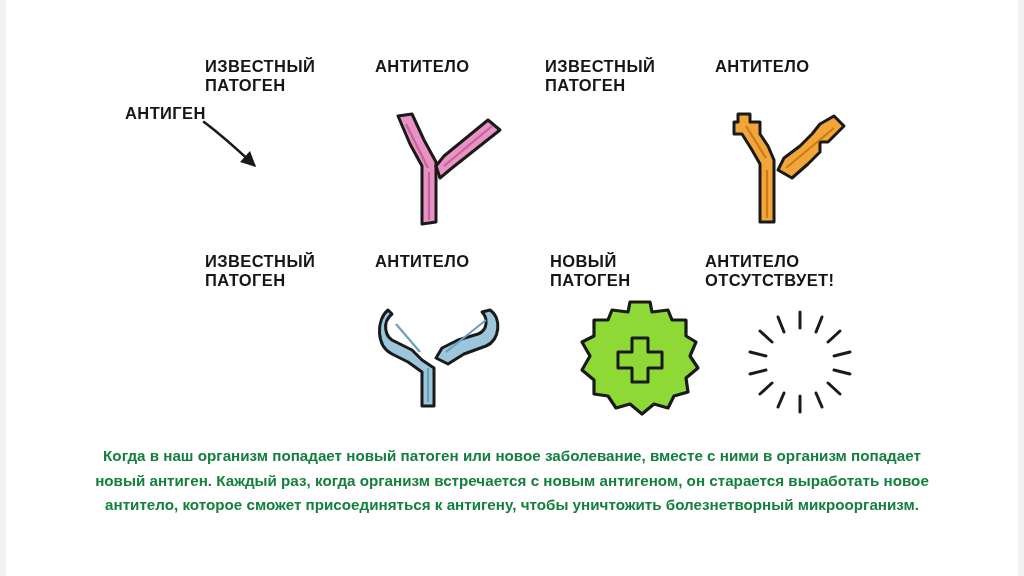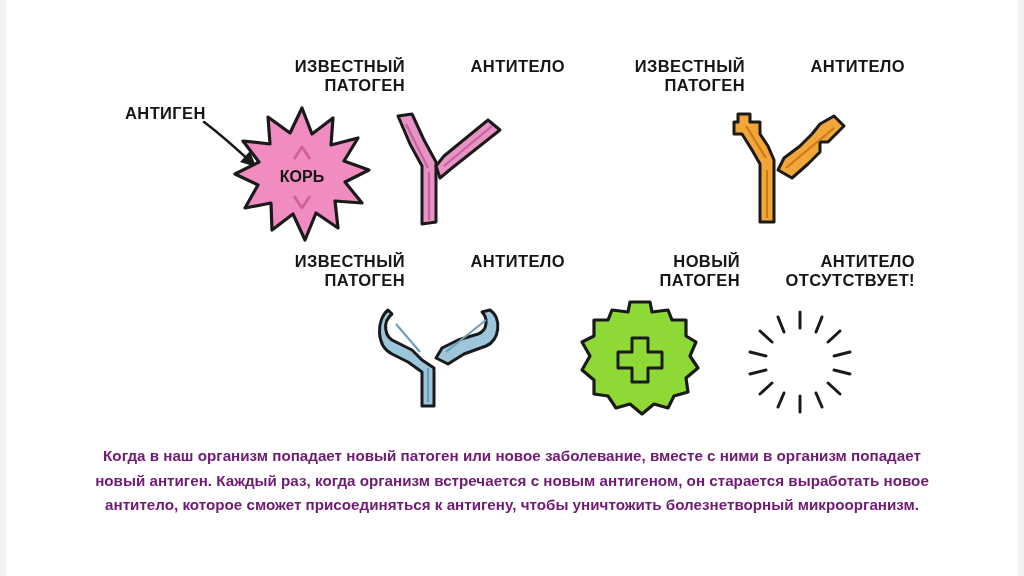--- a/index.html
+++ b/index.html
@@ -26,37 +26,37 @@
   }
   .gutter.left { left: 0; }
   .gutter.right { right: 0; }
 
   .label {
     position: absolute;
     font-weight: bold;
     font-size: 16.5px;
     letter-spacing: 0.4px;
     line-height: 1.18;
-    text-align: right;
+    text-align: left;
     text-transform: uppercase;
     color: #161616;
     white-space: pre-line;
   }
   .label.left-align { text-align: left; }
 
   .caption {
     position: absolute;
     left: 92px;
     top: 444px;
     width: 840px;
     text-align: center;
     font-weight: bold;
     font-size: 15.2px;
     line-height: 1.62;
-    color: #701a75;
+    color: #15803d;
   }
 
   svg { display: block; overflow: visible; }
 
   .fig { position: absolute; }
 </style>
 </head>
 <body>
 
 <div class="page">
@@ -87,28 +87,20 @@
   <div class="label" style="left:705px; top:252px; width:210px;">АНТИТЕЛО
 ОТСУТСТВУЕТ!</div>
 
   <div class="fig" style="left:200px; top:118px;">
     <svg width="80" height="60" viewBox="0 0 80 60">
       <path d="M4 4 C 20 16, 38 32, 54 47" stroke="#1a1a1a" stroke-width="2.6" fill="none" stroke-linecap="round"></path>
       <path d="M56 49 L 40 44 L 50 33 Z" fill="#1a1a1a"></path>
     </svg>
   </div>
 
-  <div class="fig" style="left:232px; top:104px;">
-    <svg width="140" height="140" viewBox="0 0 140 140">
-      <path d="M70 4 L80 30 L101 14 L99 41 L126 34 L112 57 L137 66 L113 78 L130 99 L103 97 L106 124 L84 109 L73 136 L61 110 L40 126 L39 99 L13 104 L26 81 L3 70 L27 58 L11 37 L38 40 L36 13 L58 29 Z" fill="#f08cc0" stroke="#1a1a1a" stroke-width="3.2" stroke-linejoin="round"></path>
-      <path d="M62 55 L70 43 L78 55" fill="none" stroke="#d1609b" stroke-width="3" stroke-linejoin="round"></path>
-      <path d="M62 92 L70 104 L78 92" fill="none" stroke="#d1609b" stroke-width="3" stroke-linejoin="round"></path>
-      <text x="70" y="78" text-anchor="middle" font-family="Liberation Sans, sans-serif" font-size="16" font-weight="bold" fill="#141414">КОРЬ</text>
-    </svg>
-  </div>
 
   <div class="fig" style="left:380px; top:110px;">
     <svg width="130" height="125" viewBox="0 0 130 125">
       <path d="M18 6 L32 4 L44 30 L56 52 L56 112 L42 114 L42 56 L30 34 Z" fill="#e893c4" stroke="#1a1a1a" stroke-width="3" stroke-linejoin="round"></path>
       <path d="M108 10 L120 20 L72 58 L60 68 L56 56 L64 46 Z" fill="#e893c4" stroke="#1a1a1a" stroke-width="3" stroke-linejoin="round"></path>
       <path d="M26 14 L48 58" fill="none" stroke="#c4639f" stroke-width="2.2"></path>
       <path d="M112 16 L64 56" fill="none" stroke="#c4639f" stroke-width="2.2"></path>
       <path d="M49 62 L49 110" fill="none" stroke="#c4639f" stroke-width="2.2"></path>
     </svg>
   </div>

